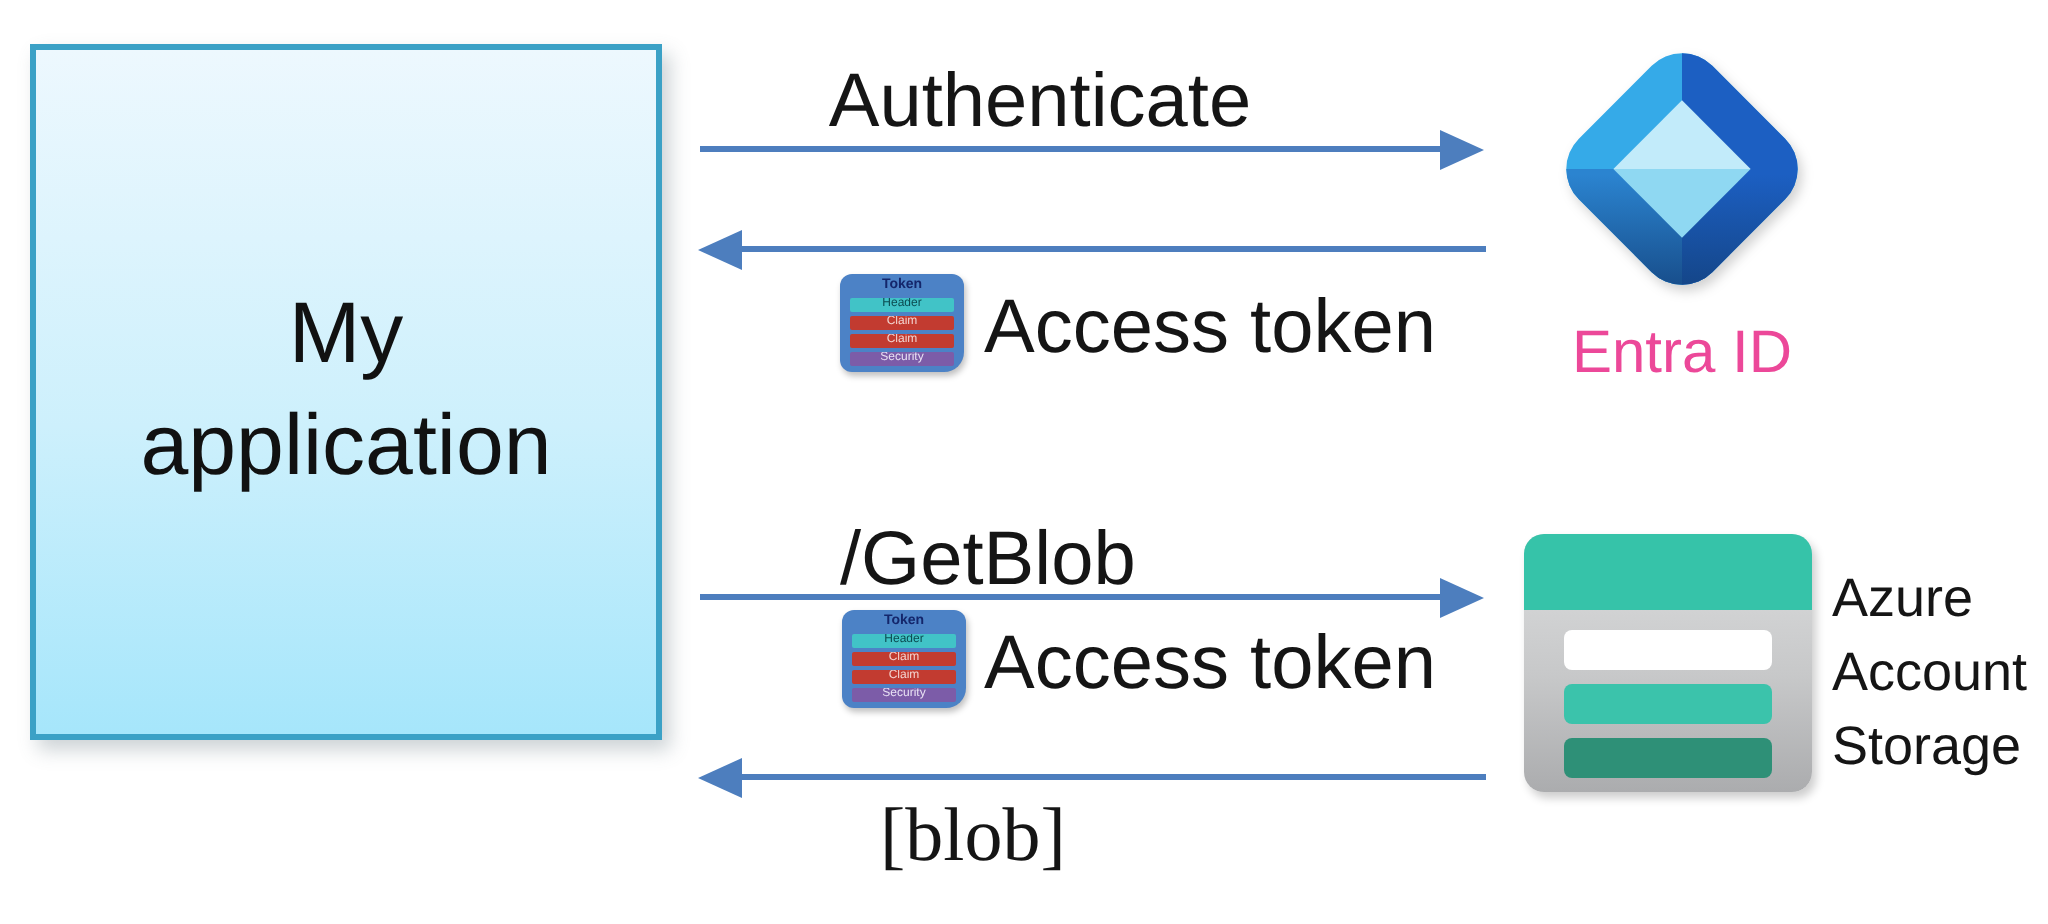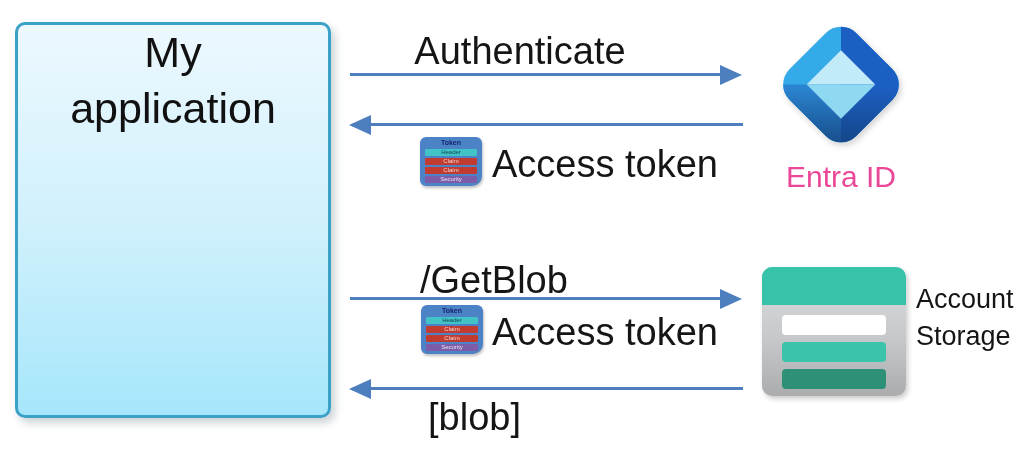--- a/index.html
+++ b/index.html
@@ -2,36 +2,36 @@
 <html><head>
 <meta charset="utf-8">
 <style>
   html,body{margin:0;padding:0;background:#ffffff;}
   #stage{
     position:relative;width:1024px;height:462px;background:#ffffff;overflow:hidden;
     font-family:"Liberation Sans", sans-serif;color:#161616;
   }
   
   .app-box{
-    position:absolute;left:15px;top:22px;width:316px;height:396px;box-sizing:border-box;
-    border:3px solid #3BA1C6;border-radius:10px;
+    position:absolute;left:15px;top:22px;width:316px;height:348px;box-sizing:border-box;
+    border:3px solid #3BA1C6;border-radius:0;
     background:linear-gradient(180deg,#EDF8FE 0%,#CDF0FC 55%,#A6E6FB 100%);
     box-shadow:4px 5px 9px rgba(90,110,120,0.30);
-    display:flex;align-items:flex-start;justify-content:center;
+    display:flex;align-items:center;justify-content:center;
   }
   .app-label{
     max-width:270px;text-align:center;font-size:43px;line-height:1.3;color:#111;
   }
   
   .flow-label{position:absolute;font-size:38px;color:#151515;white-space:nowrap;}
   .lbl-authenticate{left:355px;top:30px;width:330px;text-align:center;}
   .lbl-access1{left:492px;top:143px;}
   .lbl-getblob{left:420px;top:259px;}
   .lbl-access2{left:492px;top:311px;}
-  .lbl-blob{left:428px;top:396px;}
+  .lbl-blob{left:440px;top:396px;font-family:Liberation Serif, serif;}
   
   .arrow-line{position:absolute;height:3px;background:#4D7EBE;}
   .head-right{position:absolute;width:0;height:0;border-top:10px solid transparent;
     border-bottom:10px solid transparent;border-left:22px solid #4D7EBE;}
   .head-left{position:absolute;width:0;height:0;border-top:10px solid transparent;
     border-bottom:10px solid transparent;border-right:22px solid #4D7EBE;}
   .a1-line{left:350px;top:73px;width:372px;}
   .a1-head{left:720px;top:65px;}
   .a2-line{left:370px;top:123px;width:373px;}
   .a2-head{left:349px;top:115px;}
@@ -133,17 +133,18 @@
   </svg>
   <div class="entra-label">Entra ID</div>
 
   <div class="storage-icon">
     <div class="storage-band"></div>
     <div class="storage-bar bar-white"></div>
     <div class="storage-bar bar-teal"></div>
     <div class="storage-bar bar-dark"></div>
   </div>
   <div class="storage-label">
+    <div>Azure</div>
     <div>Account</div>
     <div>Storage</div>
   </div>
 
 </div>
 
 </body></html>

